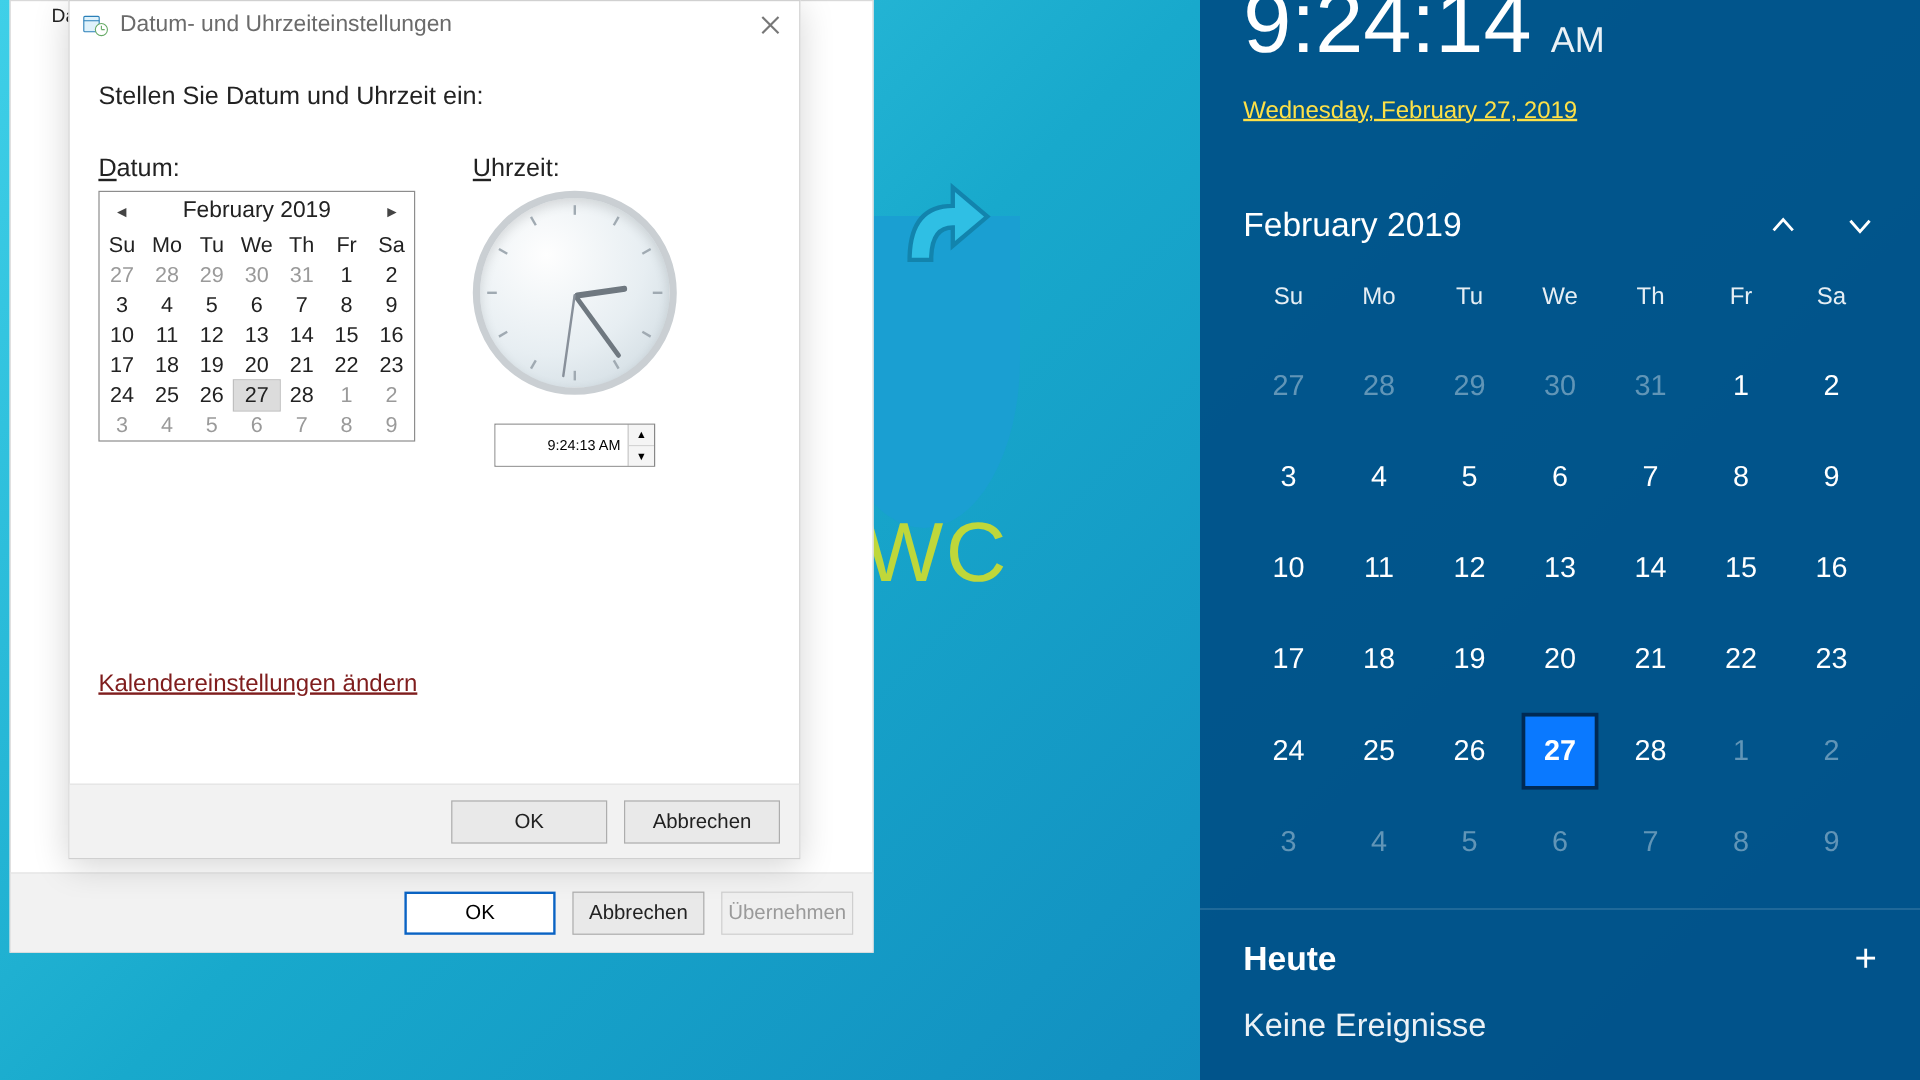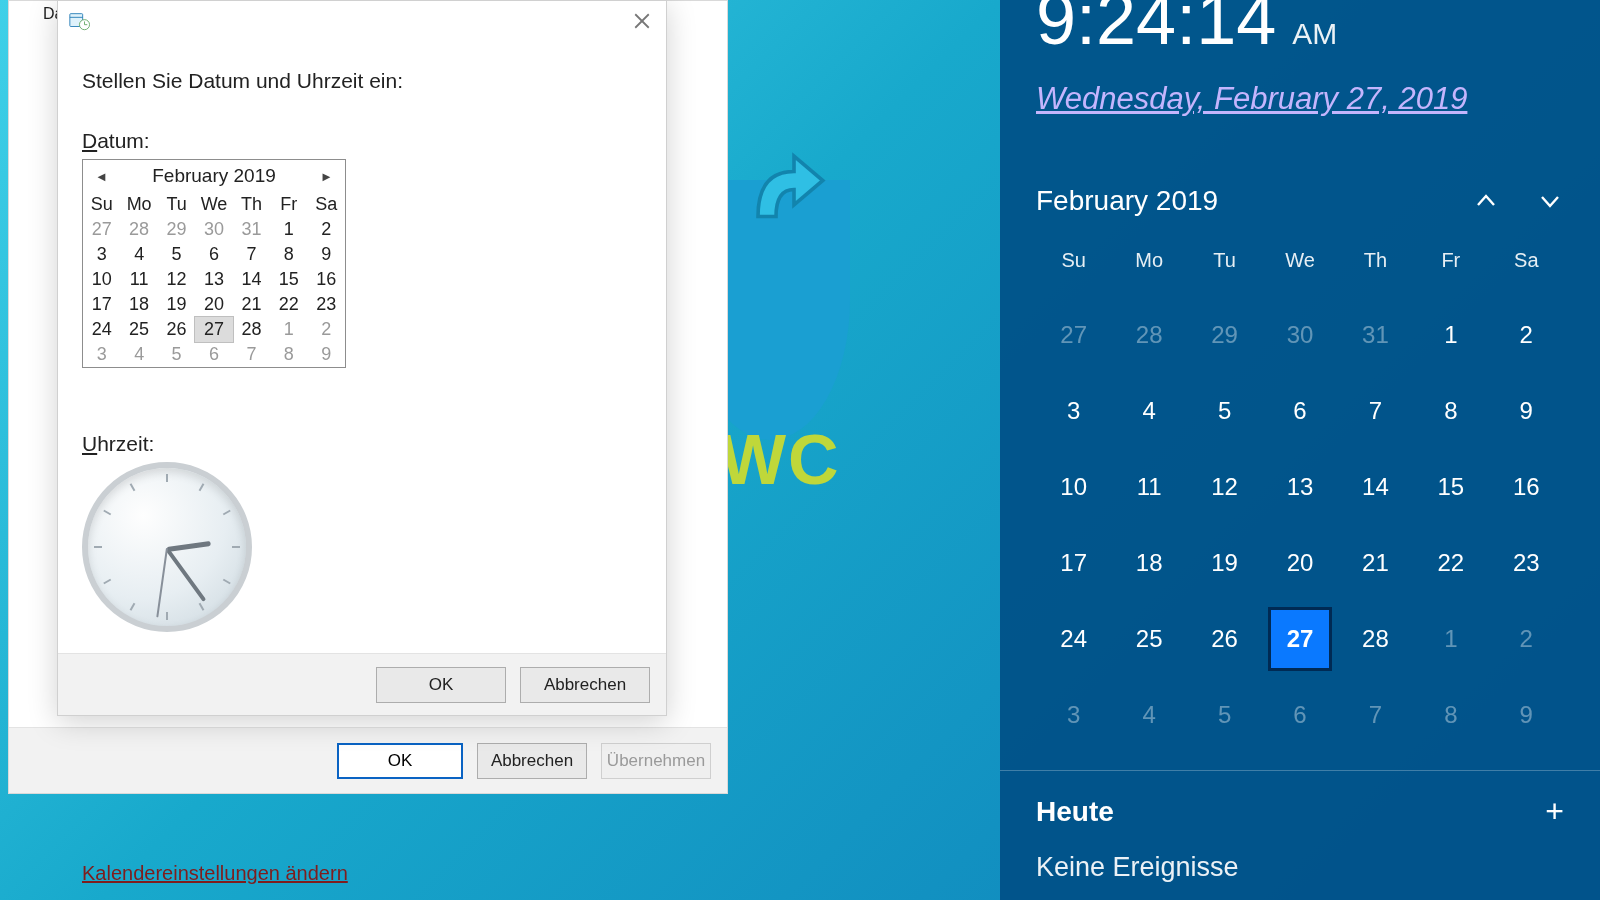--- a/index.html
+++ b/index.html
@@ -13,21 +13,21 @@
     background: #1a9fd2; border-radius: 0 0 80px 80px / 0 0 140px 140px;
     pointer-events: none;
   }
   .bg-arrow {
     position:absolute; left: 740px; top: 140px; width: 90px; height: 90px;
     pointer-events:none;
   }
   .bg-arrow svg { width:100%; height:100%; }
   .bg-text {
     position:absolute; left: 720px; top: 420px; color:#bfd73a;
-    font-size: 70px; font-weight: 700; letter-spacing: 2px; pointer-events:none;
+    font-size: 70px; font-weight: 400; letter-spacing: 2px; pointer-events:none;
     font-family: Arial, sans-serif;
   }
 
   
   .parent-window {
     position: absolute; left: 8px; top: 0px; width: 720px; height: 794px;
     background: #fff; border: 1px solid #d9d9d9;
   }
   .parent-tab {
     position:absolute; top:4px; left:34px; font-size:16px; color:#222;
@@ -56,21 +56,21 @@
   .title-bar {
     display:flex; align-items:center; justify-content:space-between;
     height:40px; padding:0 10px;
   }
   .title-left { display:flex; align-items:center; gap:10px; color:#6b6b6b; font-size:19px; }
   .title-icon { width:22px; height:22px; }
   .close-icon { width:28px; height:28px; display:flex; align-items:center; justify-content:center; color:#777; cursor:pointer; }
   .close-icon svg { width:18px; height:18px; }
   .dialog-body { padding: 28px 26px 14px 24px; color:#222; }
   .prompt { font-size:21px; margin-bottom:36px; }
-  .cols { display:flex; gap:64px; align-items:flex-start;flex-direction:column; }
+  .cols { display:flex; gap:48px; align-items:flex-start; }
   .col-label { font-size:21px; margin-bottom:6px; }
   .col-label u { text-decoration: underline; }
 
   
   .mini-cal { width:264px; border:1px solid #8d8d8d; background:#fff; }
   .mc-head { display:flex; align-items:center; justify-content:space-between; height:32px; padding:0 6px; font-size:19px; }
   .mc-arrow { cursor:pointer; font-size:13px; color:#444; padding:2px 6px; }
   .mc-title { font-weight:400; }
   .mc-grid { display:grid; grid-template-columns: repeat(7,1fr); font-size:18px; }
   .mc-dow { text-align:center; padding:2px 0; font-weight:400; }
@@ -113,21 +113,21 @@
   .flyout {
     position:absolute; right:0; top:0; width:600px; height:900px;
     background: rgba(0, 79, 135, 0.92);
     color:#fff; padding: 0 36px;
   }
   .fly-clock {
     font-size:72px; font-weight:300; display:flex; align-items:baseline; gap:16px;
     margin-top:-22px;
   }
   .fly-clock .ampm { font-size:30px; font-weight:400; margin-bottom:24px; color:rgba(255,255,255,.92);}
-  .fly-date { font-size:31px; text-decoration:underline; margin-top:6px; color:#c4b5fd; cursor:pointer;font-style:italic; }
+  .fly-date { font-size:20px; text-decoration:underline; margin-top:6px; color:#fde047; cursor:pointer; }
   .fly-month-row {
     margin-top:68px; display:flex; align-items:center; justify-content:space-between;
     font-size:28px; font-weight:300;
   }
   .chevs { display:flex; gap:36px; }
   .chev { width:28px; height:28px; cursor:pointer; display:flex; align-items:center; justify-content:center; }
   .chev svg { width:24px; height:24px; stroke:#fff; stroke-width:2.4; fill:none; }
 
   .big-cal { margin-top:26px; display:grid; grid-template-columns: repeat(7,1fr); row-gap:18px; }
   .bc-dow { text-align:center; font-size:20px; color:rgba(255,255,255,.9); padding:6px 0 16px; }
@@ -169,20 +169,21 @@
     <div class="title-left">
       <span class="title-icon">
         <svg viewBox="0 0 24 24">
             <rect x="2" y="4" width="14" height="14" rx="1" fill="#dff2fb" stroke="#2a7fb8"></rect>
             <line x1="2" y1="8" x2="16" y2="8" stroke="#2a7fb8"></line>
             <circle cx="18" cy="16" r="5.5" fill="#fff" stroke="#6a6"></circle>
             <line x1="18" y1="16" x2="18" y2="12.5" stroke="#6a6"></line>
             <line x1="18" y1="16" x2="21" y2="16" stroke="#6a6"></line>
           </svg>
       </span>
+      <span>Datum- und Uhrzeiteinstellungen</span>
     </div>
     <div class="close-icon">
       <svg viewBox="0 0 16 16">
           <line x1="2" y1="2" x2="14" y2="14" stroke="#777" stroke-width="1.6"></line>
           <line x1="14" y1="2" x2="2" y2="14" stroke="#777" stroke-width="1.6"></line>
         </svg>
     </div>
   </div>
 
   <div class="dialog-body">

